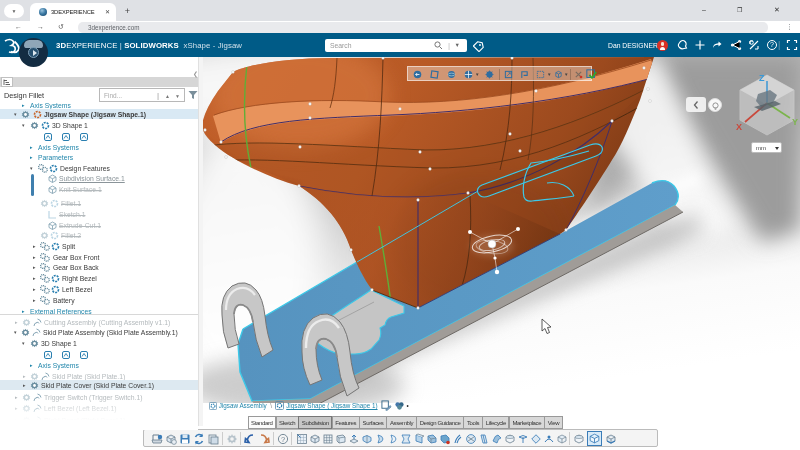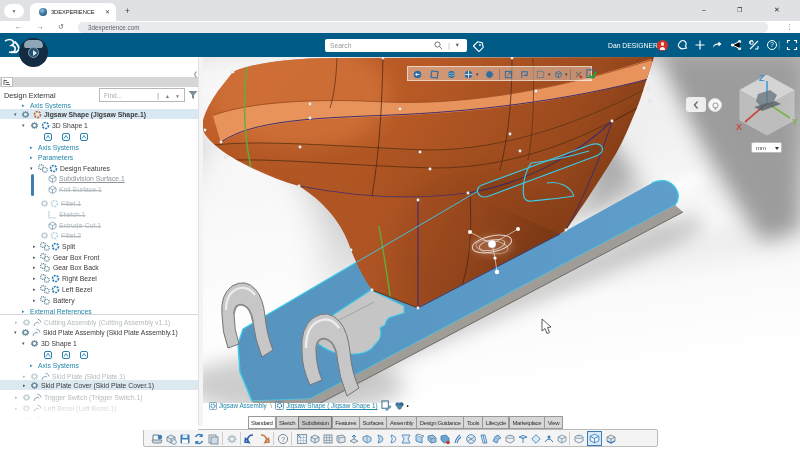--- a/index.html
+++ b/index.html
@@ -103,20 +103,21 @@
   <svg id="logo3ds" class="abs" width="19" height="18" viewBox="0 0 19 18">
     <path d="M2,4 q5,-3 8,0 q2,2.5 -1.5,4.5 q4.5,0.5 3.5,4.5 q-1,3.5 -6,2" fill="none" stroke="#fff" stroke-width="1.7"></path>
     <path d="M8,14.5 q5,2.5 7.5,-1.5 q1.5,-3.5 -4,-8.5" fill="none" stroke="#fff" stroke-width="1.7"></path>
   </svg>
   <div id="compass" class="abs">
       <span class="topq"></span>
       <span class="ctr">
         <span class="play"></span>
       </span>
     </div>
+  <div id="apptitle" class="abs"><b>3D</b>EXPERIENCE <span class="lt">|</span> <b>SOLIDWORKS</b> <span class="lt">&nbsp;xShape - Jigsaw</span></div>
   <div id="searchbox" class="abs">
       <span class="ph">Search</span>
     <svg style="position:absolute; right:24px; top:2.5px;" width="9" height="9" viewBox="0 0 9 9">
         <circle cx="3.5" cy="3.5" r="2.6" fill="none" stroke="#777" stroke-width="1"></circle>
         <line x1="5.6" y1="5.6" x2="8" y2="8" stroke="#777" stroke-width="1"></line>
       </svg>
     <span style="position:absolute; right:17px; top:2px; color:#bbb; font-size:8px; font-weight:100;">|</span>
       <span class="car">▼</span>
     </div>
   <svg id="tagicon" class="abs" width="12" height="12" viewBox="0 0 12 12">
@@ -154,21 +155,21 @@
   <svg class="abs" style="left:786px; top:39px;" width="12" height="12" viewBox="0 0 12 12">
       <path d="M1.5,4 L1.5,1.5 L4,1.5 M8,1.5 L10.5,1.5 L10.5,4 M10.5,8 L10.5,10.5 L8,10.5 M4,10.5 L1.5,10.5 L1.5,8" fill="none" stroke="#fff" stroke-width="1.2"></path>
     </svg>
   <div id="leftpanel" class="abs">
     <div id="ptabs"></div>
     <div id="ptab1"></div>
     <svg style="position:absolute;left:3px;top:22px;" width="8" height="7" viewBox="0 0 8 7">
         <path d="M1,0.5 L1,6 M1,1.5 L4,1.5 M2.5,3.5 L6,3.5 M2.5,5.5 L7,5.5" stroke="#555" stroke-width="0.9" fill="none"></path>
       </svg>
     <div id="collapsebtn">❮</div>
-    <div id="ptitle">Design External</div>
+    <div id="ptitle">Design Fillet</div>
     <div id="findbox">
         <span class="f">Find...</span>
         <span class="sep">|</span>
         <span class="up">▲</span>
         <span class="dn">▼</span>
       </div>
     <svg id="funnel" width="10" height="10" viewBox="0 0 10 10">
         <path d="M0.5,1 L9.5,1 L6,5 L6,9 L4,8 L4,5 Z" fill="#7a8f9b"></path>
       </svg>
     <div id="tree">

